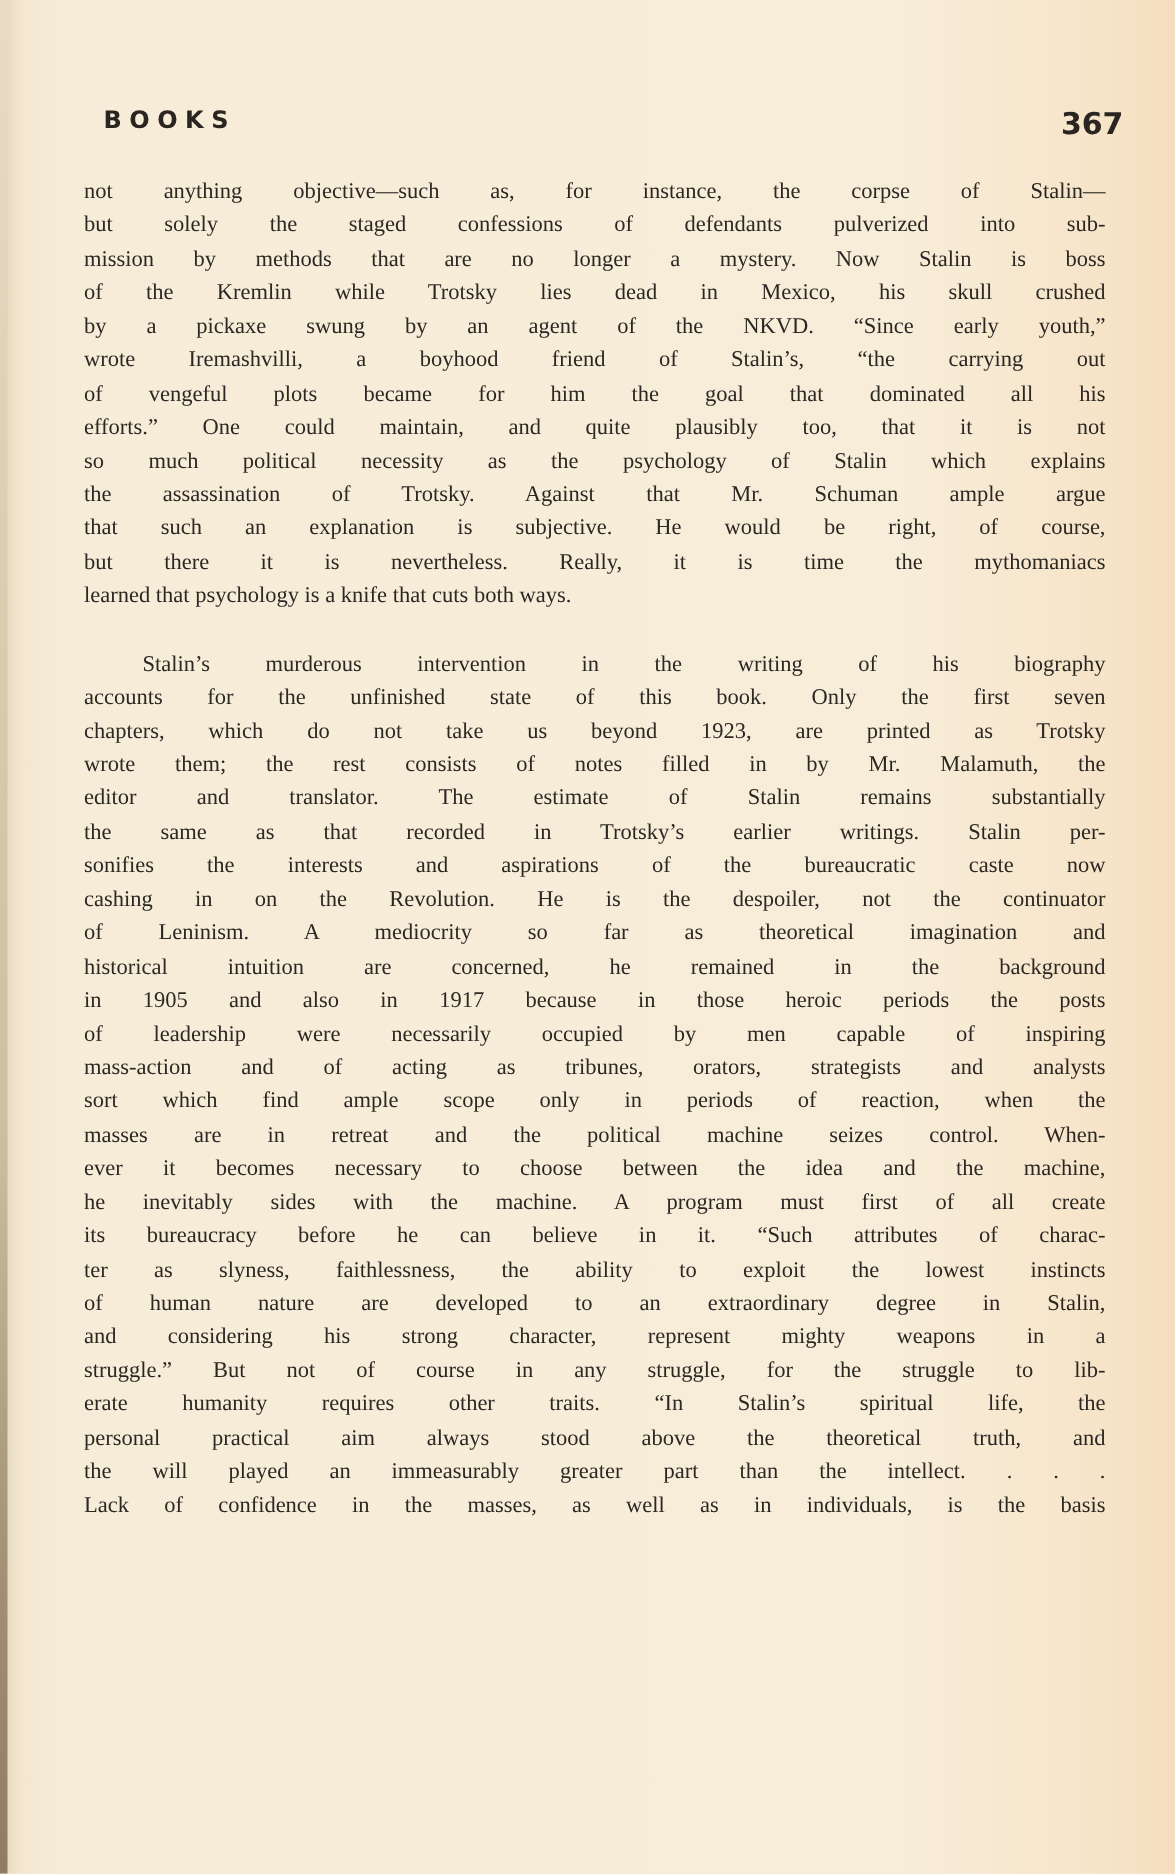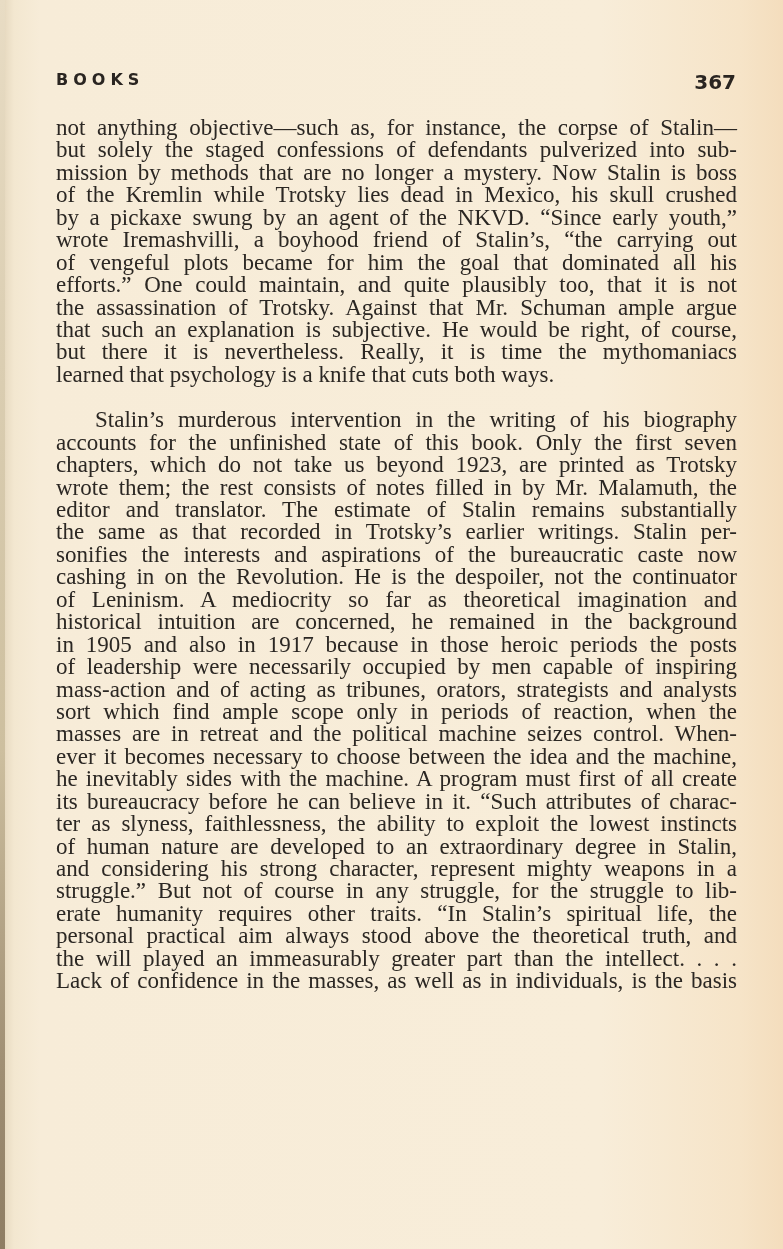--- a/index.html
+++ b/index.html
@@ -10,34 +10,34 @@
   }
   .page {
     position: absolute; left: 0; top: 0; width: 783px; height: 1249px;
     background: linear-gradient(90deg, #d9cbb0 0px, #e9dcc3 6px, #f3e7d0 14px, #f7ecd8 40px, #f8edd9 600px, #f6e4c8 740px, #f4ddbd 783px);
   }
   .spine {
     position: absolute; left: 0; top: 0; width: 5px; height: 1249px;
     background: linear-gradient(180deg, #e8dcc4 0%, #cdbf9f 60%, #a08f74 85%, #8e7d63 100%);
   }
   .header {
-    position: absolute; left: 56px; top: 70px; width: 680px; height: 28px;
+    position: absolute; left: 69px; top: 70px; width: 680px; height: 28px;
     font-family: "DejaVu Sans", sans-serif; color: #2a2521;
   }
   .running-head {
     position: absolute; left: 0; top: 0;
     font-size: 16px; font-weight: bold; letter-spacing: 5px;
   }
   .folio {
     position: absolute; right: 0; top: 0;
     font-size: 20px; font-weight: bold; letter-spacing: 0px;
   }
   .body-text {
     position: absolute; left: 56px; top: 117px; width: 681px;
-    font-family: "Liberation Serif", serif; font-size: 23px; line-height: 22.45px;
+    font-family: "Liberation Serif", serif; font-size: 15px; line-height: 22.45px;
     color: #2b2723; text-align: justify;
   }
   .line { display: block; white-space: nowrap; text-align: justify; text-align-last: justify; height: 22.45px; }
   .line.last { text-align-last: left; }
   .line.indent { padding-left: 39px; }
   .para-gap { height: 23px; }
 </style>
 </head>
 <body>
 
@@ -52,20 +52,21 @@
   <div class="body-text">
     <div>
       <span class="line">not anything objective—such as, for instance, the corpse of Stalin—</span>
       <span class="line">but solely the staged confessions of defendants pulverized into sub-</span>
       <span class="line">mission by methods that are no longer a mystery. Now Stalin is boss</span>
       <span class="line">of the Kremlin while Trotsky lies dead in Mexico, his skull crushed</span>
       <span class="line">by a pickaxe swung by an agent of the NKVD. “Since early youth,”</span>
       <span class="line">wrote Iremashvilli, a boyhood friend of Stalin’s, “the carrying out</span>
       <span class="line">of vengeful plots became for him the goal that dominated all his</span>
       <span class="line">efforts.” One could maintain, and quite plausibly too, that it is not</span>
+      <span class="line">so much political necessity as the psychology of Stalin which explains</span>
       <span class="line">the assassination of Trotsky. Against that Mr. Schuman ample argue</span>
       <span class="line">that such an explanation is subjective. He would be right, of course,</span>
       <span class="line">but there it is nevertheless. Really, it is time the mythomaniacs</span>
       <span class="line last">learned that psychology is a knife that cuts both ways.</span>
     </div>
     <div class="para-gap"></div>
     <div>
       <span class="line indent">Stalin’s murderous intervention in the writing of his biography</span>
       <span class="line">accounts for the unfinished state of this book. Only the first seven</span>
       <span class="line">chapters, which do not take us beyond 1923, are printed as Trotsky</span>

